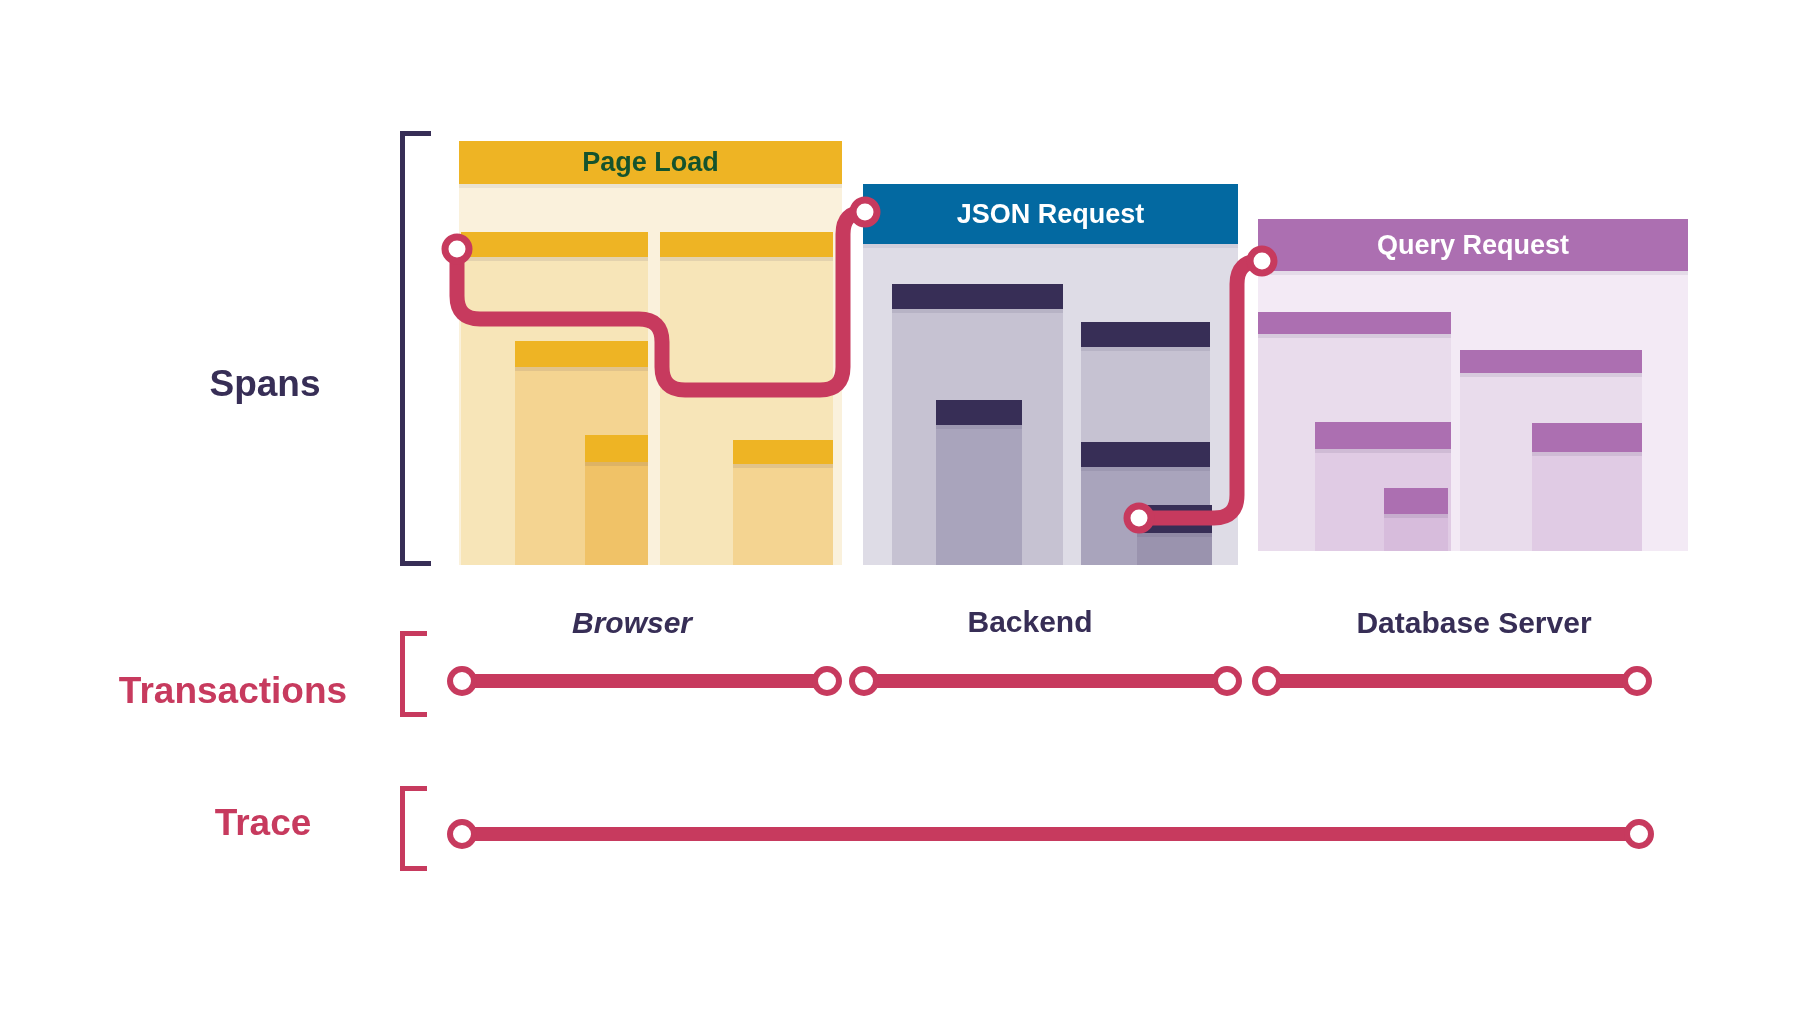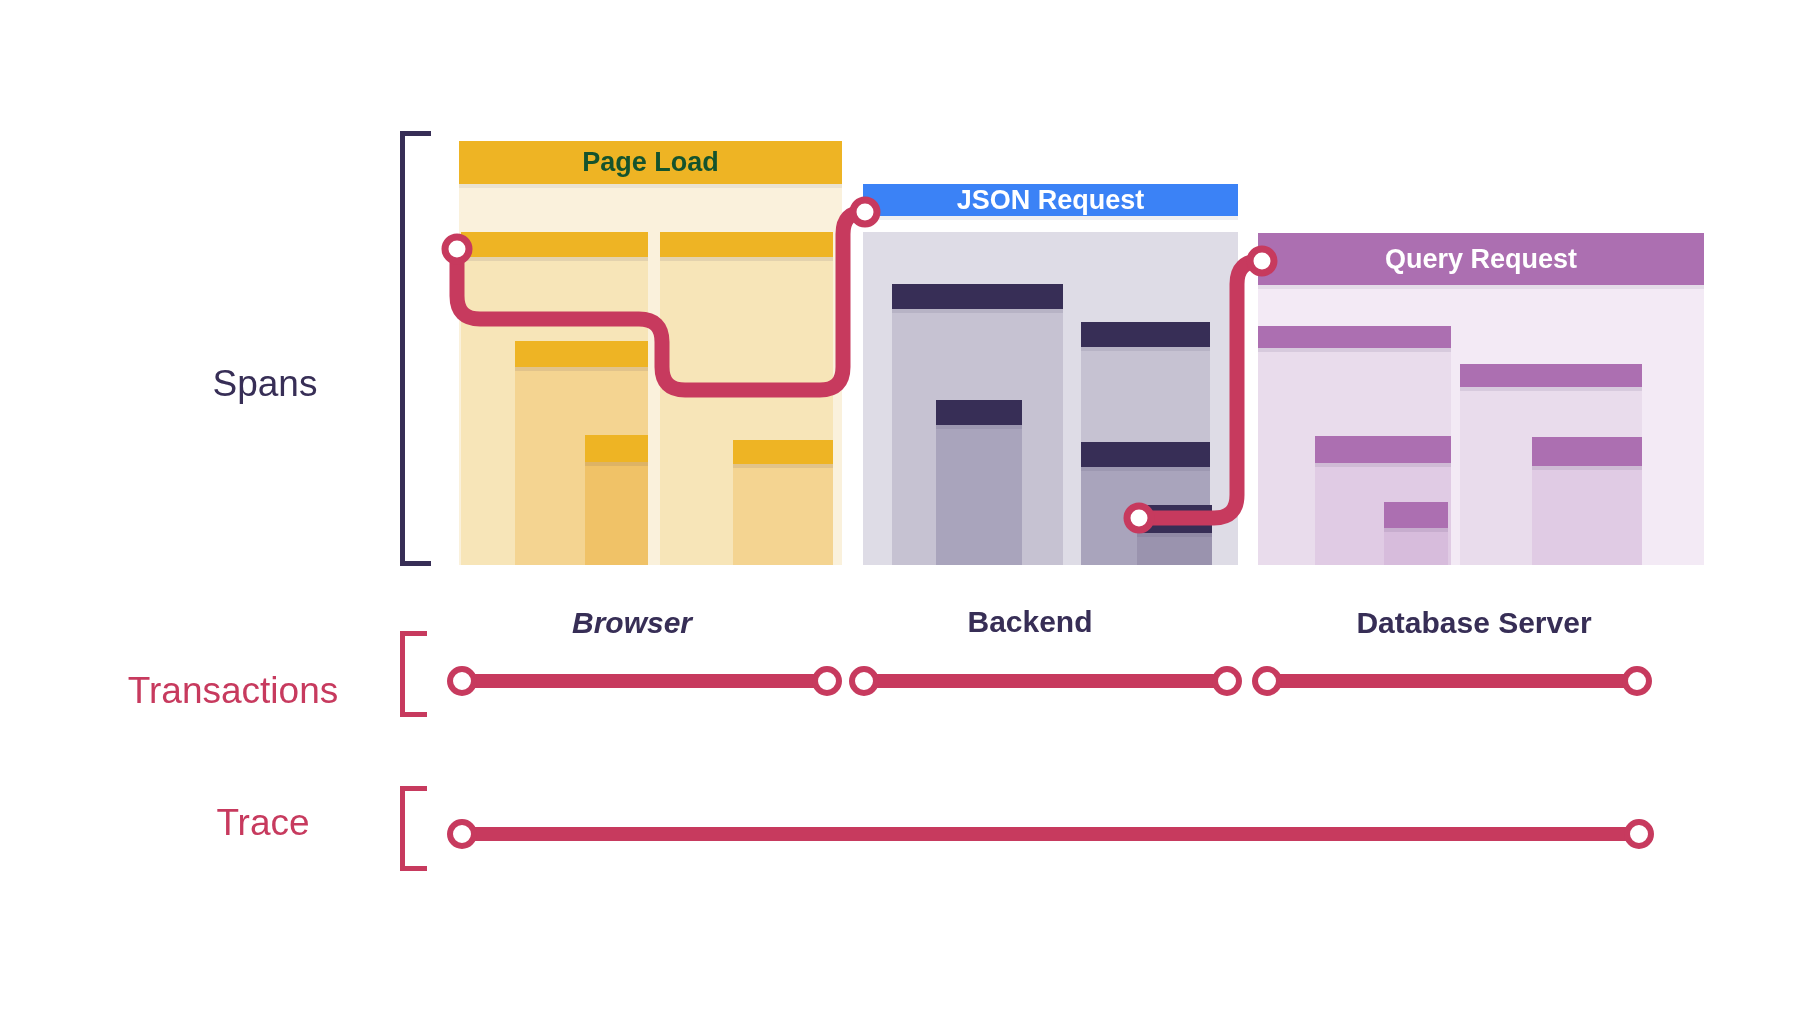--- a/index.html
+++ b/index.html
@@ -7,21 +7,21 @@
     position: relative;
     width: 1800px;
     height: 1031px;
     background: #ffffff;
     font-family: "Liberation Sans", sans-serif;
     overflow: hidden;
   }
   .row-label {
     position: absolute;
     transform: translate(-50%, -50%);
-    font-weight: normal;
+    font-weight: bold;
     white-space: nowrap;
   }
   .row-label.navy { color: #372E56; font-size: 37px; }
   .row-label.red  { color: #C73A5E; font-size: 37px; }
   .bracket { position: absolute; box-sizing: border-box; }
   .bracket.navy {
     border-left: 5px solid #372E56;
     border-top: 5px solid #372E56;
     border-bottom: 5px solid #372E56;
   }
@@ -79,38 +79,38 @@
 
     <div class="bodyblk" style="left:126px; top:321px; width:63px;  height:103px; background:#F0C267;"></div>
     <div class="bar" style="left:126px; top:294px; width:63px;  height:27px;  background:#EEB424;"></div>
 
     <div class="bodyblk" style="left:274px; top:323px; width:100px; height:101px; background:#F4D491;"></div>
     <div class="bar" style="left:274px; top:299px; width:100px; height:24px;  background:#EEB424;"></div>
   </div>
 
   <div class="panel" style="left:863px; top:184px; width:375px; height:381px;">
     <div class="panel-body" style="top:48px; height:333px; background:#DEDCE6;"></div>
-    <div class="panel-header" style="height:32px; background:#3b82f6; color:#ffffff;">JSON Request</div>
+    <div class="panel-header" style="height:60px; background:#0369a1; color:#ffffff;">JSON Request</div>
 
     <div class="bodyblk" style="left:29px;  top:125px; width:171px; height:256px; background:#C6C2D2;"></div>
     <div class="bar" style="left:29px;  top:100px; width:171px; height:25px;  background:#372E56;"></div>
     <div class="bodyblk" style="left:218px; top:163px; width:129px; height:218px; background:#C6C2D2;"></div>
     <div class="bar" style="left:218px; top:138px; width:129px; height:25px;  background:#372E56;"></div>
 
     <div class="bodyblk" style="left:73px;  top:241px; width:86px;  height:140px; background:#A9A4BC;"></div>
     <div class="bar" style="left:73px;  top:216px; width:86px;  height:25px;  background:#372E56;"></div>
 
     <div class="bodyblk" style="left:218px; top:283px; width:129px; height:98px;  background:#A9A4BC;"></div>
     <div class="bar" style="left:218px; top:258px; width:129px; height:25px;  background:#372E56;"></div>
 
     <div class="bodyblk" style="left:274px; top:349px; width:75px;  height:32px;  background:#9A93AE;"></div>
     <div class="bar" style="left:274px; top:321px; width:75px;  height:28px;  background:#372E56;"></div>
   </div>
 
-  <div class="panel" style="left:1258px; top:233px; width:430px; height:332px;padding-left:16px;">
+  <div class="panel" style="left:1258px; top:219px; width:430px; height:332px;">
     <div class="panel-body" style="top:52px; height:280px; background:#F3EAF5;"></div>
     <div class="panel-header" style="height:52px; background:#AC6FB1; color:#ffffff;">Query Request</div>
 
     <div class="bodyblk" style="left:0;     top:115px; width:193px; height:217px; background:#E9DCEC;"></div>
     <div class="bar" style="left:0;     top:93px;  width:193px; height:22px;  background:#AC6FB1;"></div>
     <div class="bodyblk" style="left:202px; top:154px; width:182px; height:178px; background:#E9DCEC;"></div>
     <div class="bar" style="left:202px; top:131px; width:182px; height:23px;  background:#AC6FB1;"></div>
 
     <div class="bodyblk" style="left:57px;  top:230px; width:136px; height:102px; background:#E0CBE4;"></div>
     <div class="bar" style="left:57px;  top:203px; width:136px; height:27px;  background:#AC6FB1;"></div>

